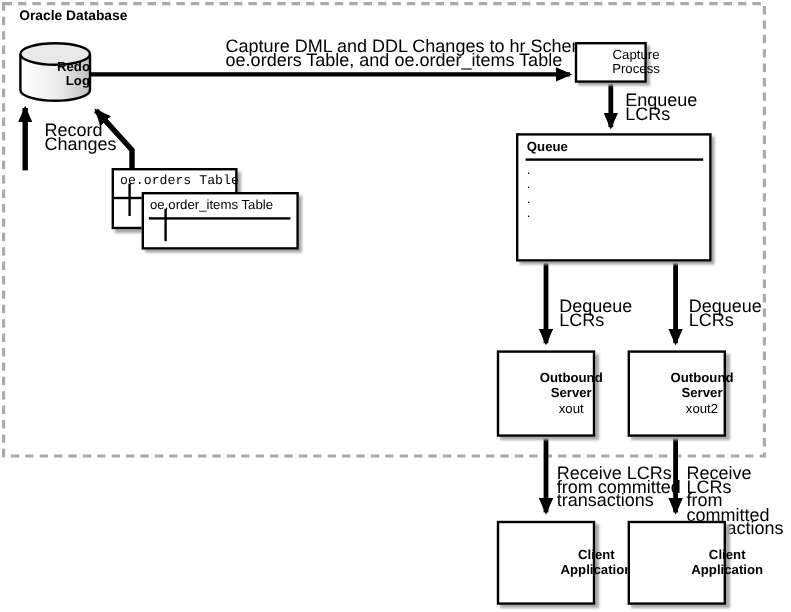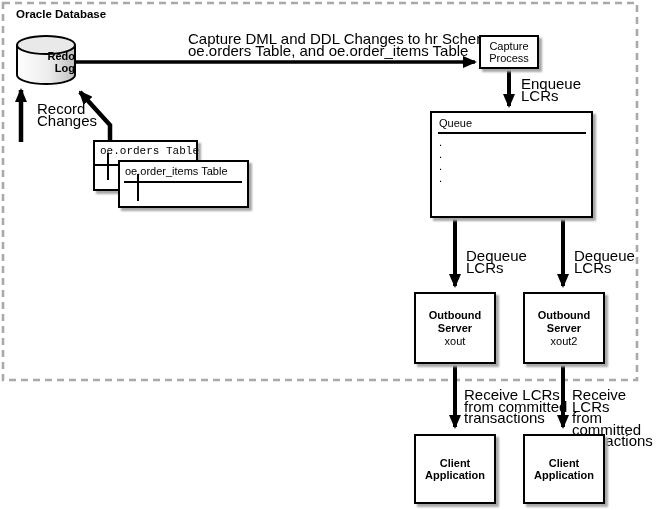--- a/index.html
+++ b/index.html
@@ -8,35 +8,35 @@
     font-family:"Liberation Sans","DejaVu Sans",sans-serif;color:#000;
   }
   #wires{position:absolute;left:0;top:0;width:659px;height:510px;}
   .lbl{position:absolute;font-size:15px;line-height:11.5px;white-space:pre-line;}
   .db-title{position:absolute;left:16px;top:8px;font-size:11.5px;font-weight:bold;}
   .box{
     position:absolute;box-sizing:border-box;background:#fff;
     border:2px solid #000;box-shadow:3px 3px 2px 0 #a8a8a8;
   }
   .center-txt{display:flex;flex-direction:column;align-items:center;justify-content:center;
-    text-align:center;white-space:pre-line;}
+    text-align:center;white-space:pre-line;padding-left:42px;}
   
   .hr-box{left:16px;top:142px;width:58px;height:31px;font-size:11px;line-height:11px;
     padding:3px 0 0 5px;white-space:pre-line;}
   
   .tbl1{left:93px;top:140px;width:105px;height:51px;font-family:Liberation Mono, monospace;}
   .tbl2{left:118px;top:160px;width:131px;height:48px;}
   .tbl-label{position:absolute;left:5px;top:3px;font-size:11px;white-space:nowrap;}
   .grid-h{position:absolute;height:0;border-top:2px solid #000;}
   .grid-v{position:absolute;width:0;border-left:2px solid #000;}
   
   .cap-box{left:479px;top:35px;width:60px;height:34px;font-size:11px;line-height:12px;}
   
   .queue-box{left:430px;top:111px;width:163px;height:107px;}
-  .queue-title{font-weight:normal;font-size:11px;margin:0 5px 0 6px;padding:4px 0 3px 1px;
+  .queue-title{font-weight:bold;font-size:11px;margin:0 5px 0 6px;padding:4px 0 3px 1px;
     border-bottom:2px solid #000;}
   .queue-name{font-size:11px;padding:4px 0 0 7px;}
   .queue-dots{font-size:11px;line-height:12px;padding:2px 0 0 7px;white-space:pre-line;}
   
   .ob1{left:414px;top:292px;width:82px;height:72px;}
   .ob2{left:523px;top:292px;width:82px;height:72px;}
   .ob-title{font-weight:bold;font-size:11px;line-height:12.5px;white-space:pre-line;text-align:center;}
   .ob-name{font-size:11px;margin-top:1px;}
   .cl1{left:414px;top:434px;width:82px;height:70px;}
   .cl2{left:523px;top:434px;width:82px;height:70px;}

